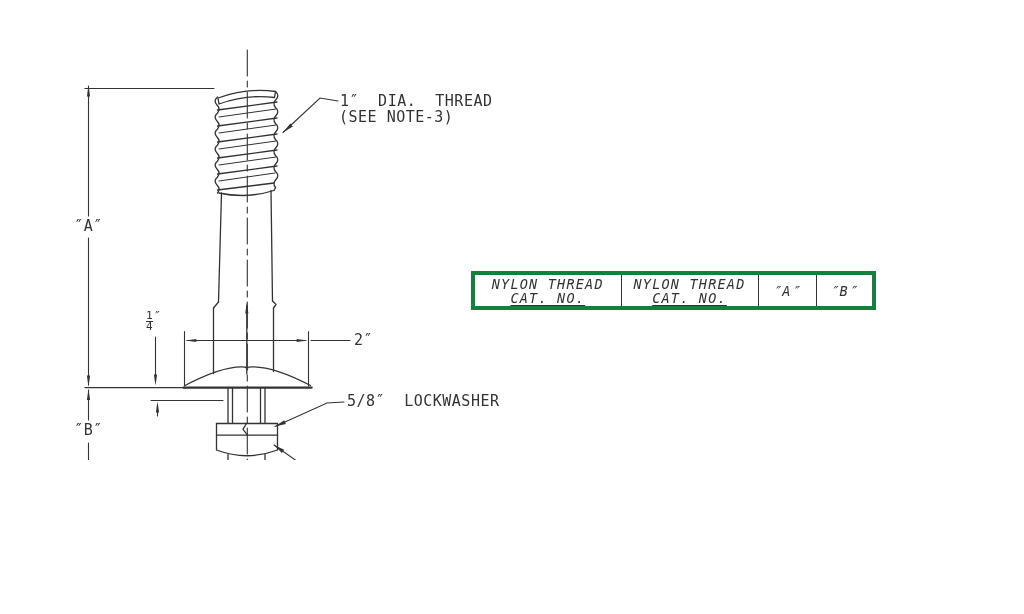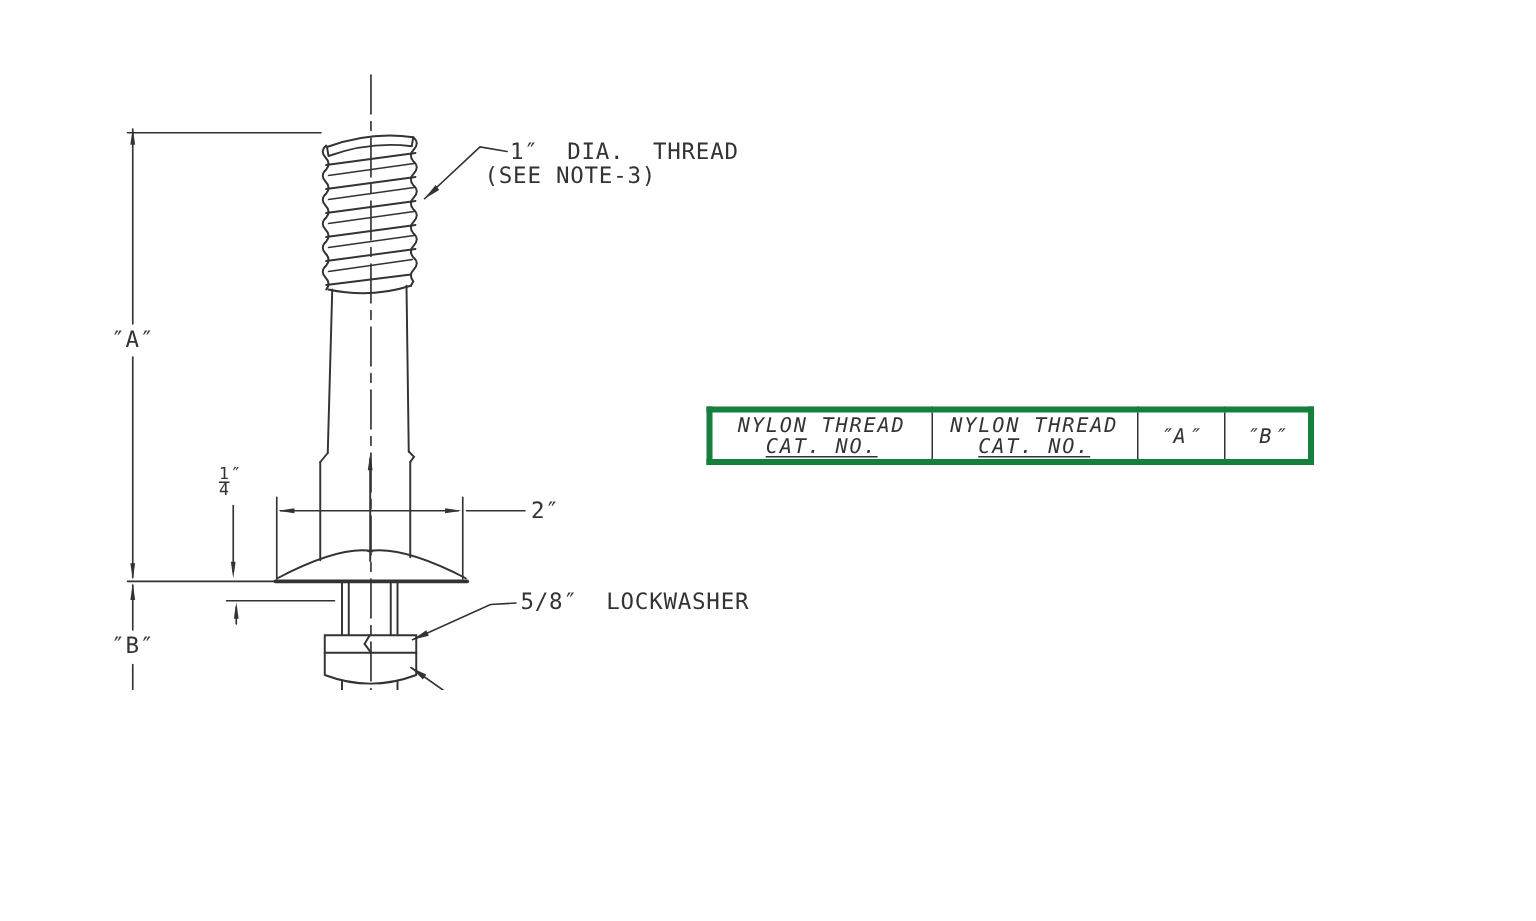--- a/index.html
+++ b/index.html
@@ -117,21 +117,21 @@
       <polygon points="185.3,340.5 196.3,338.9 196.3,342.1"></polygon>
       <polygon points="307.7,340.5 296.7,338.9 296.7,342.1"></polygon>
       <polygon points="246.8,302.5 245.2,313.5 248.4,313.5"></polygon>
       <polygon points="283,132.5 292.8,126.6 290.4,123.4"></polygon>
       <polygon points="275,426.5 285.9,423.9 284.2,420.2"></polygon>
       <polygon points="274,445 281.9,453 284.2,449.7"></polygon>
     </g>
   </svg>
 
   <div class="lbl" style="left:340px;top:94px;">1″  DIA.  THREAD</div>
-  <div class="lbl" style="left:323px;top:110px;">(SEE NOTE-3)</div>
+  <div class="lbl" style="left:339px;top:110px;">(SEE NOTE-3)</div>
 
   <div class="lbl center" style="left:70px;top:219px;width:37px;">″A″</div>
   <div class="lbl center" style="left:70px;top:423px;width:37px;">″B″</div>
 
   <div class="lbl" style="left:354px;top:333px;">2″</div>
 
   <div class="frac-wrap" style="left:146px;top:311px;">
     <span class="frac">
       <span class="num">1</span>
       <span class="den">4</span>

